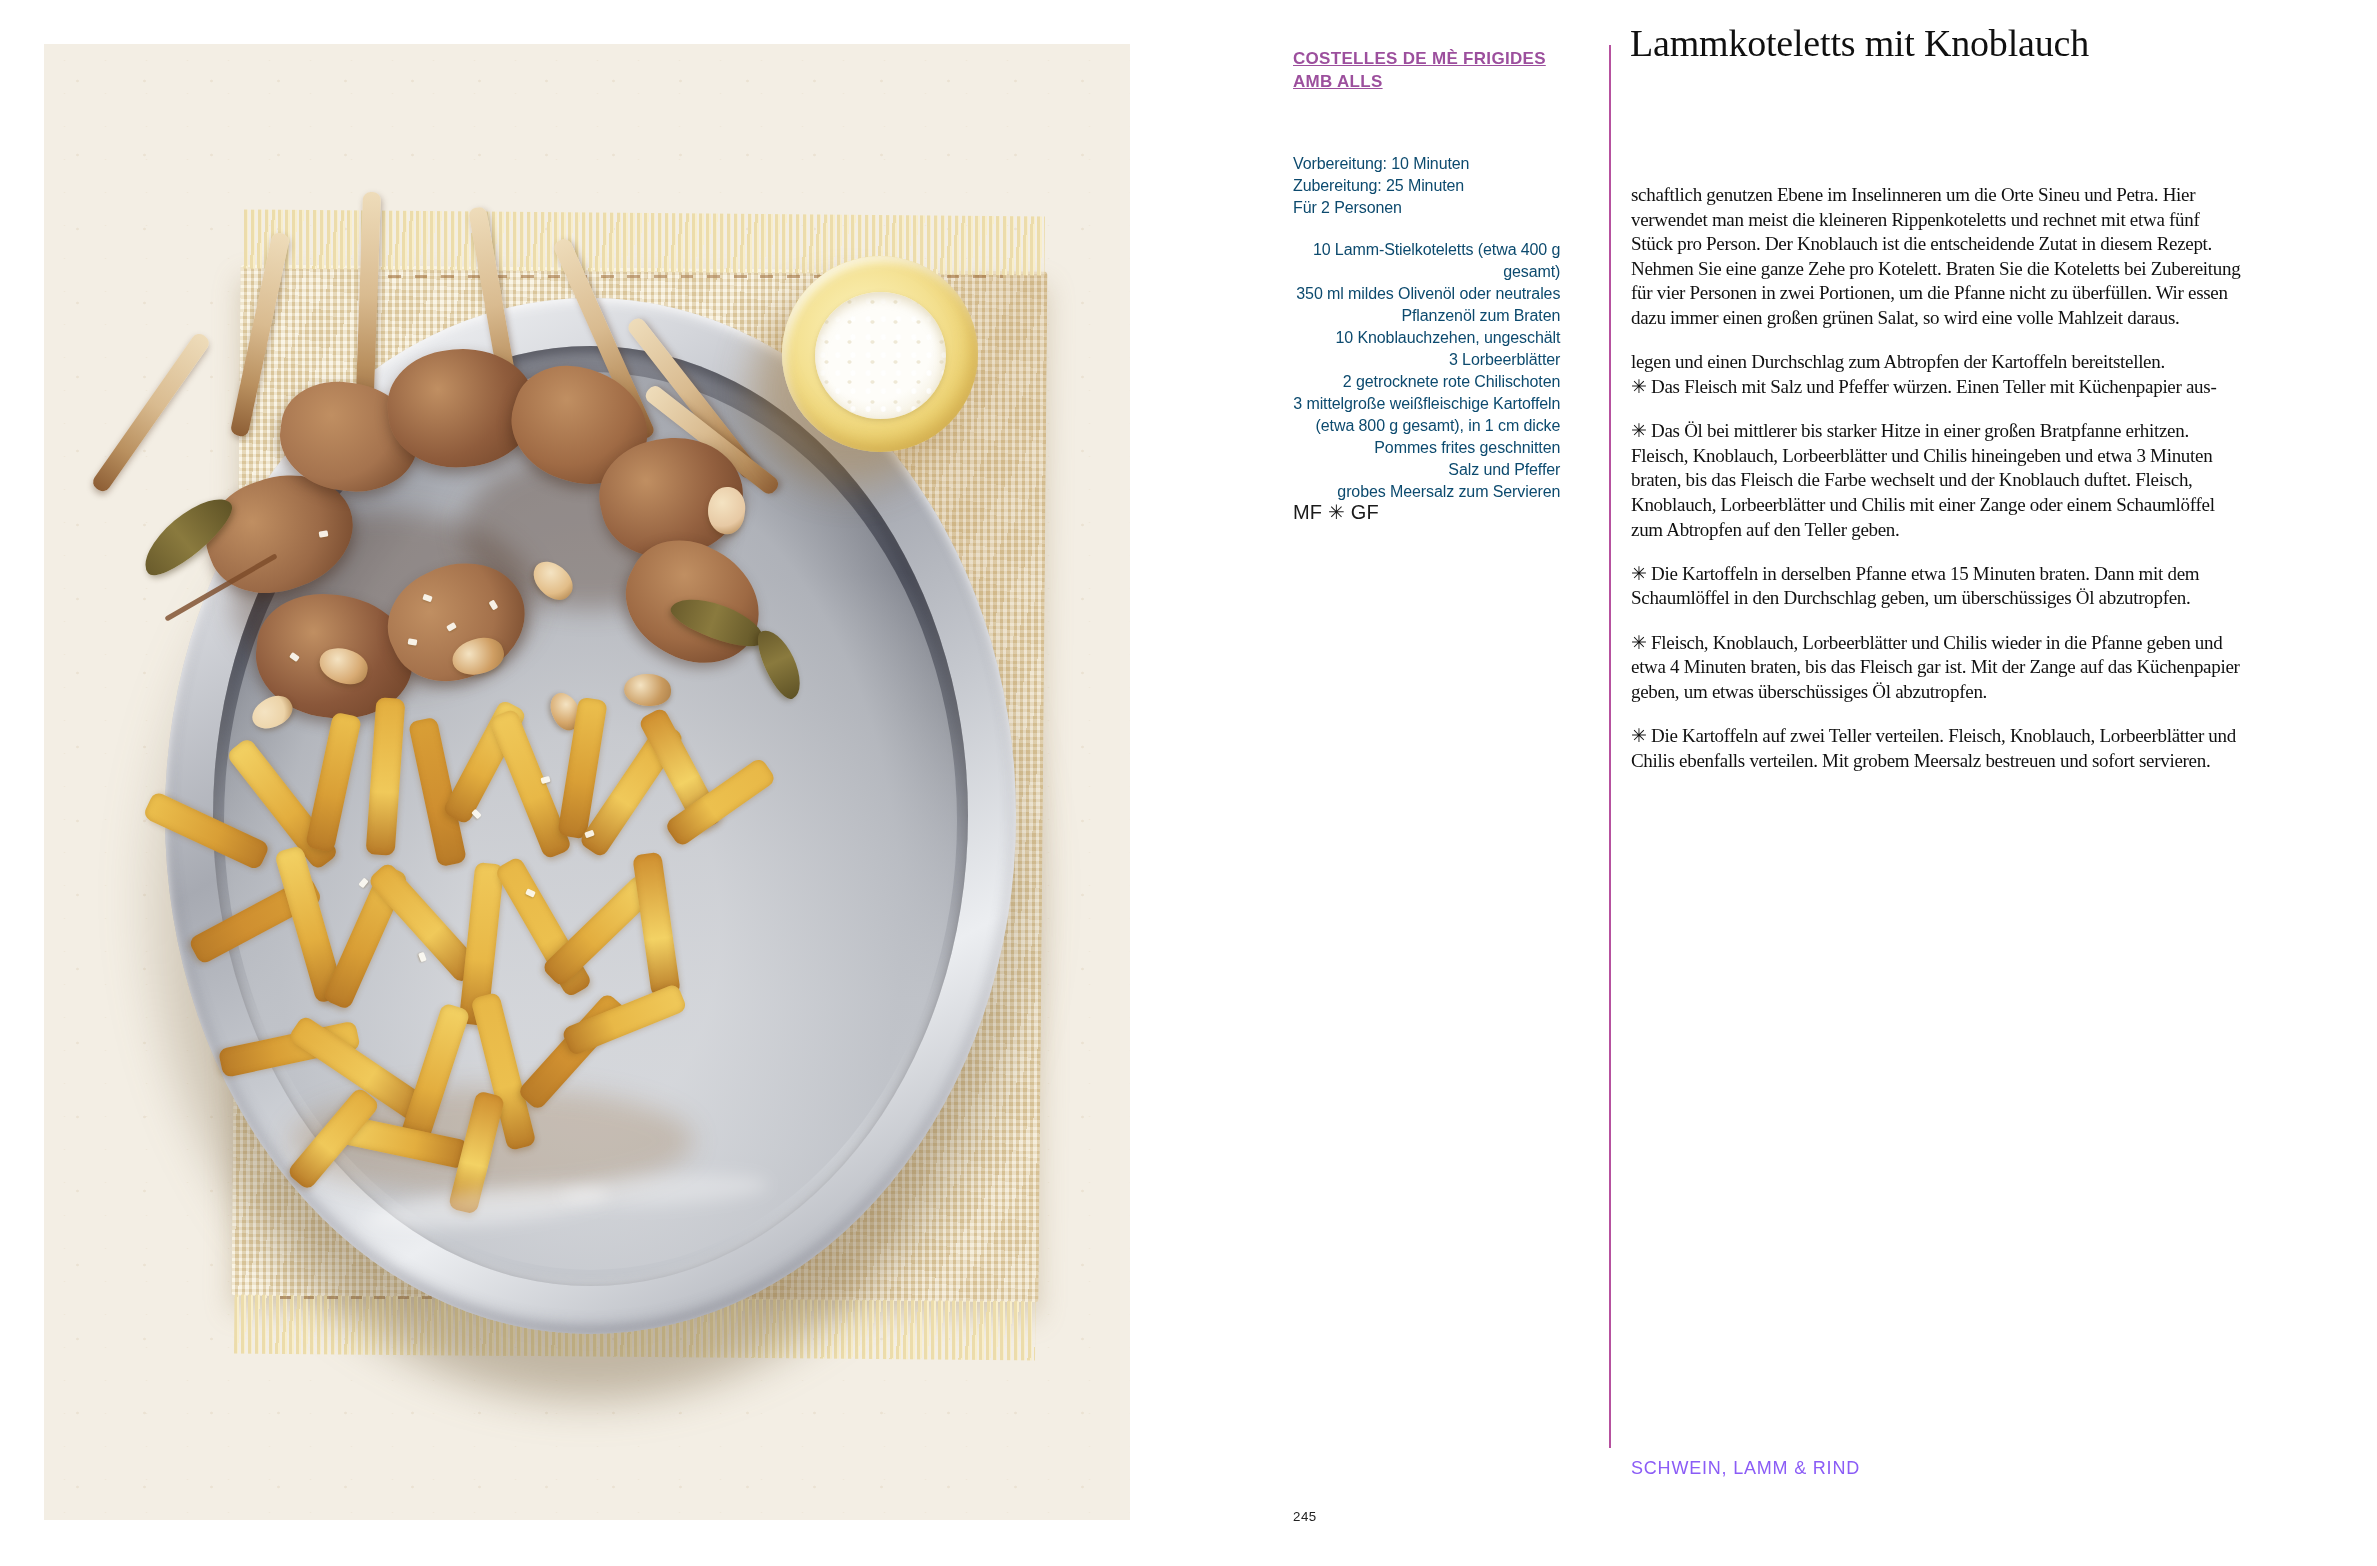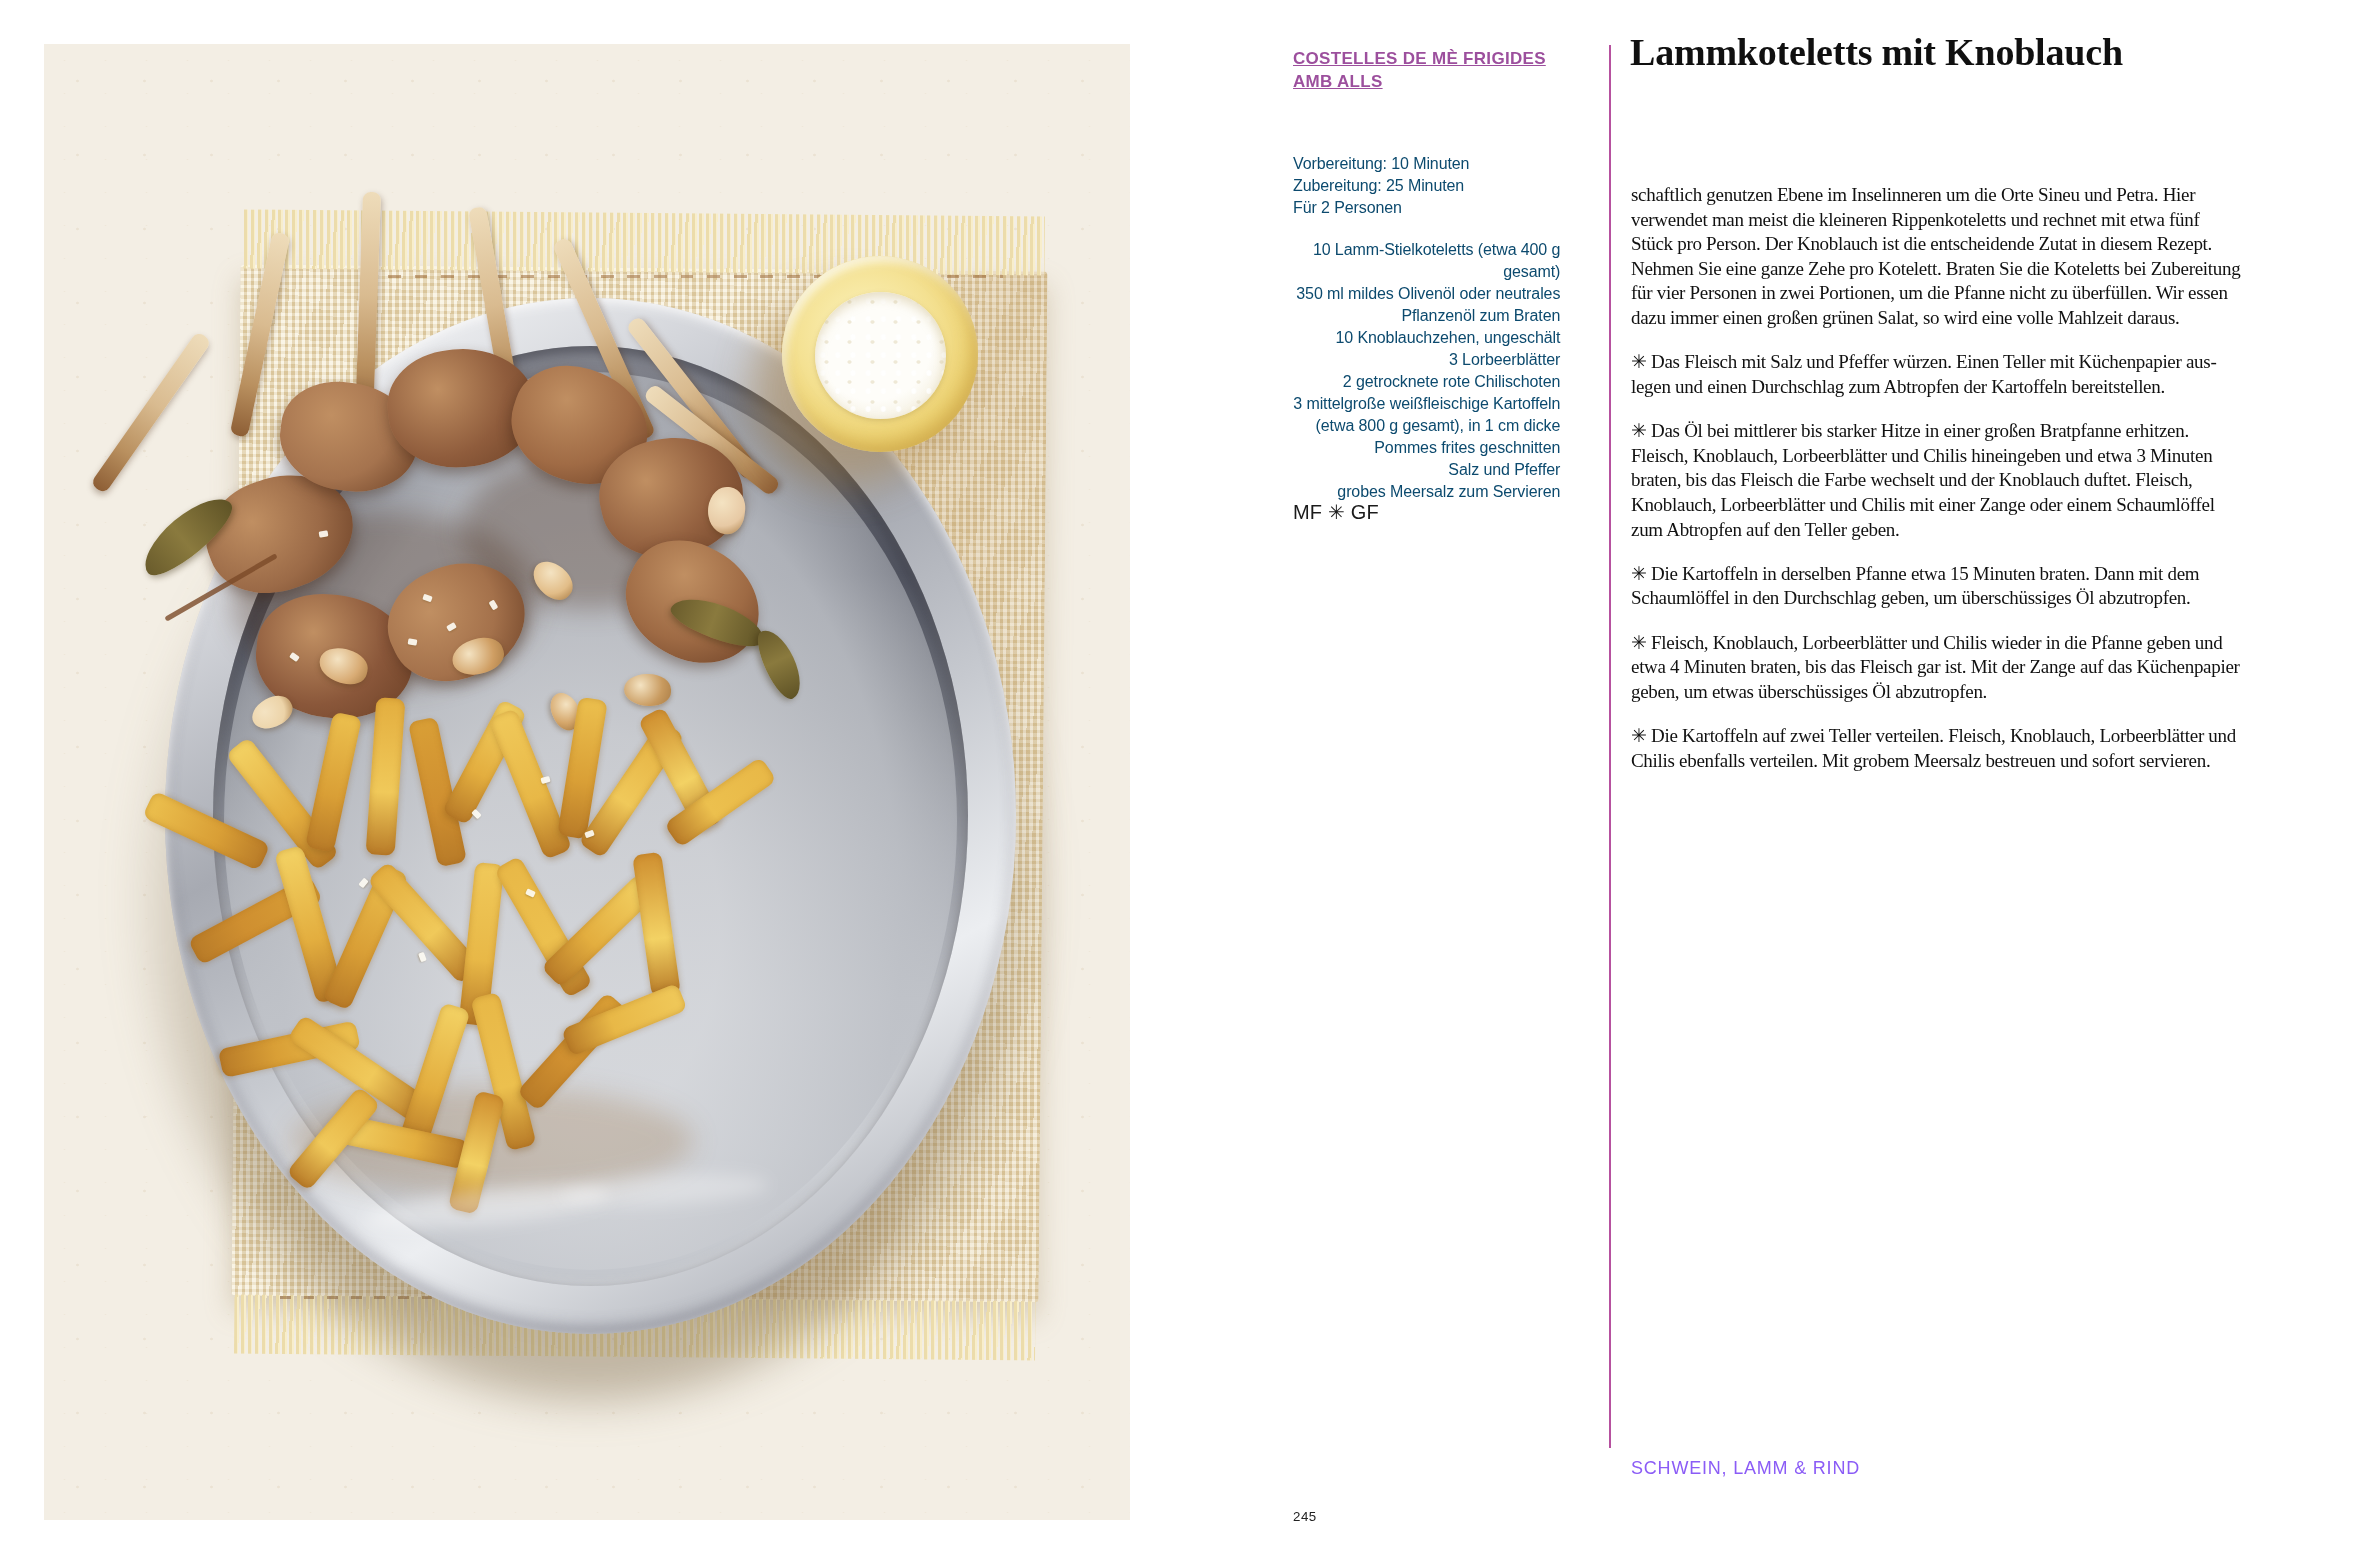--- a/index.html
+++ b/index.html
@@ -97,22 +97,22 @@
   .ingredients{position:absolute;left:1293px;top:239px;text-align:right;}
   .ingredients .cont{padding-left:22.6px;}
   .badge{
     position:absolute;left:1293px;top:500px;
     font-size:20px;letter-spacing:0.2px;color:#1b1b1b;white-space:nowrap;
   }
   .vrule{
     position:absolute;left:1609px;top:45px;width:1.5px;height:1403px;background:#b6519f;
   }
   .title{
-    position:absolute;left:1630px;top:30px;
-    font-family:"Liberation Serif",serif;font-size:38px;font-weight:700;color:#101010;
+    position:absolute;left:1630px;top:21px;
+    font-family:"Liberation Serif",serif;font-size:38px;font-weight:400;color:#101010;
     white-space:nowrap;letter-spacing:-0.2px;
   }
   .article{position:absolute;left:1631px;top:183px;color:#111;}
   .para{margin:0 0 19.7px 0;}
   .para div{
     font-family:"Liberation Serif",serif;font-size:19px;line-height:24.6px;
     letter-spacing:-0.3px;white-space:nowrap;
   }
   .footer-num{
     position:absolute;left:1293px;top:1509px;font-size:13.3px;letter-spacing:0.5px;color:#222;
@@ -246,22 +246,22 @@
 <div class="article" data-interactable="false">
   <div class="para" data-interactable="false">
     <div data-interactable="false">schaftlich genutzen Ebene im Inselinneren um die Orte Sineu und Petra. Hier</div>
     <div data-interactable="false">verwendet man meist die kleineren Rippenkoteletts und rechnet mit etwa fünf</div>
     <div data-interactable="false">Stück pro Person. Der Knoblauch ist die entscheidende Zutat in diesem Rezept.</div>
     <div data-interactable="false">Nehmen Sie eine ganze Zehe pro Kotelett. Braten Sie die Koteletts bei Zubereitung</div>
     <div data-interactable="false">für vier Personen in zwei Portionen, um die Pfanne nicht zu überfüllen. Wir essen</div>
     <div data-interactable="false">dazu immer einen großen grünen Salat, so wird eine volle Mahlzeit daraus.</div>
   </div>
   <div class="para" data-interactable="false">
+    <div data-interactable="false">legen und einen Durchschlag zum Abtropfen der Kartoffeln bereitstellen.</div>
     <div data-interactable="false">✳ Das Fleisch mit Salz und Pfeffer würzen. Einen Teller mit Küchenpapier aus-</div>
-    <div data-interactable="false">legen und einen Durchschlag zum Abtropfen der Kartoffeln bereitstellen.</div>
   </div>
   <div class="para" data-interactable="false">
     <div data-interactable="false">✳ Das Öl bei mittlerer bis starker Hitze in einer großen Bratpfanne erhitzen.</div>
     <div data-interactable="false">Fleisch, Knoblauch, Lorbeerblätter und Chilis hineingeben und etwa 3 Minuten</div>
     <div data-interactable="false">braten, bis das Fleisch die Farbe wechselt und der Knoblauch duftet. Fleisch,</div>
     <div data-interactable="false">Knoblauch, Lorbeerblätter und Chilis mit einer Zange oder einem Schaumlöffel</div>
     <div data-interactable="false">zum Abtropfen auf den Teller geben.</div>
   </div>
   <div class="para" data-interactable="false">
     <div data-interactable="false">✳ Die Kartoffeln in derselben Pfanne etwa 15 Minuten braten. Dann mit dem</div>

